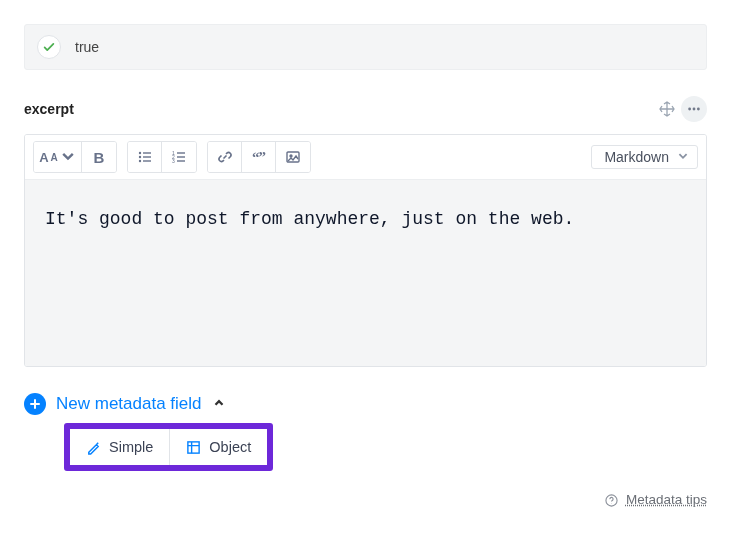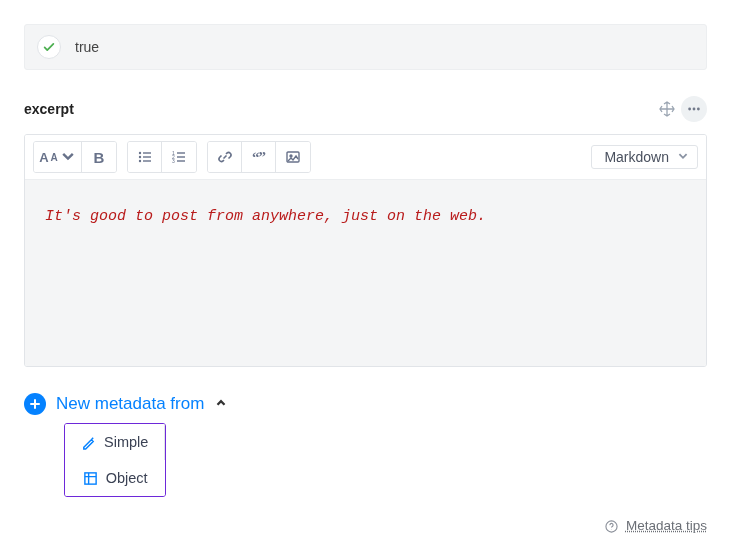--- a/index.html
+++ b/index.html
@@ -108,29 +108,28 @@
     display:flex; align-items:center; gap:20px;
     cursor:pointer;
     position:relative;
   }
   .format-select .chev { position:absolute; right:8px; top:50%; transform:translateY(-50%); color:#8a93a3;}
   .editor-body {
     min-height: 186px;
     padding: 26px 20px;
     background:#f4f5f6;
     font-family: "SFMono-Regular", Consolas, "Liberation Mono", Menlo, monospace;
-    font-size: 15px;
-    color:#b91c1c;
+    font-size: 18px;
+    color:#0f172a;
     white-space: pre-wrap;
     border:none;
     outline:none;
     width:100%;
     resize:none;
     line-height:1.45;
-    font-style:italic;
   }
 
   .new-field {
     display:flex; align-items:center; gap:10px;
     margin-top: 6px;
     margin-bottom: 8px;
   }
   .plus-circle {
     width:22px; height:22px; border-radius:50%;
     background:#0582ff;
@@ -138,25 +137,24 @@
     color:#fff; font-weight:700; cursor:pointer;
   }
   .new-field-label {
     color:#0582ff; font-size:17px; cursor:pointer;
   }
   .new-field .caret { color:#333; }
 
   .type-tabs {
     margin-left: 40px;
     display:flex;
-    border:1px solid #6d28d9;
+    border:6px solid #6d28d9;
     border-radius:3px;
     overflow:hidden;
     width:fit-content;
-    flex-direction:column;
   }
   .type-tab {
     display:flex; align-items:center; gap:8px;
     height:36px;
     padding: 0 16px;
     background:#fff;
     border:none;
     border-right:1px solid #e1e4e8;
     color:#3b4254;
     cursor:pointer;
@@ -275,21 +273,21 @@
     <div class="editor-body" contenteditable="true" style="">It's good to post from anywhere, just on the web.</div>
   </div>
 </div>
 
 <div class="new-field">
   <span class="plus-circle">
     <svg viewBox="0 0 12 12" width="12" height="12" stroke="#fff" stroke-width="2" stroke-linecap="round">
         <path d="M6 2v8M2 6h8"></path>
       </svg>
   </span>
-  <span class="new-field-label">New metadata from</span>
+  <span class="new-field-label">New metadata field</span>
   <span class="caret">
     <svg viewBox="0 0 12 12" width="14" height="14" fill="none" stroke="currentColor" stroke-width="2">
         <path d="M3 7.5l3-3 3 3"></path>
       </svg>
   </span>
 </div>
 
 <div class="type-tabs">
   <button class="type-tab">
     <svg class="ico" viewBox="0 0 16 16" fill="none" stroke="#0582ff" stroke-width="1.6">

